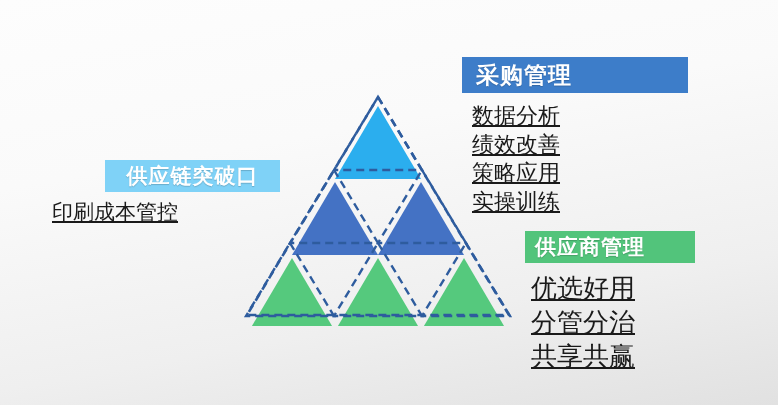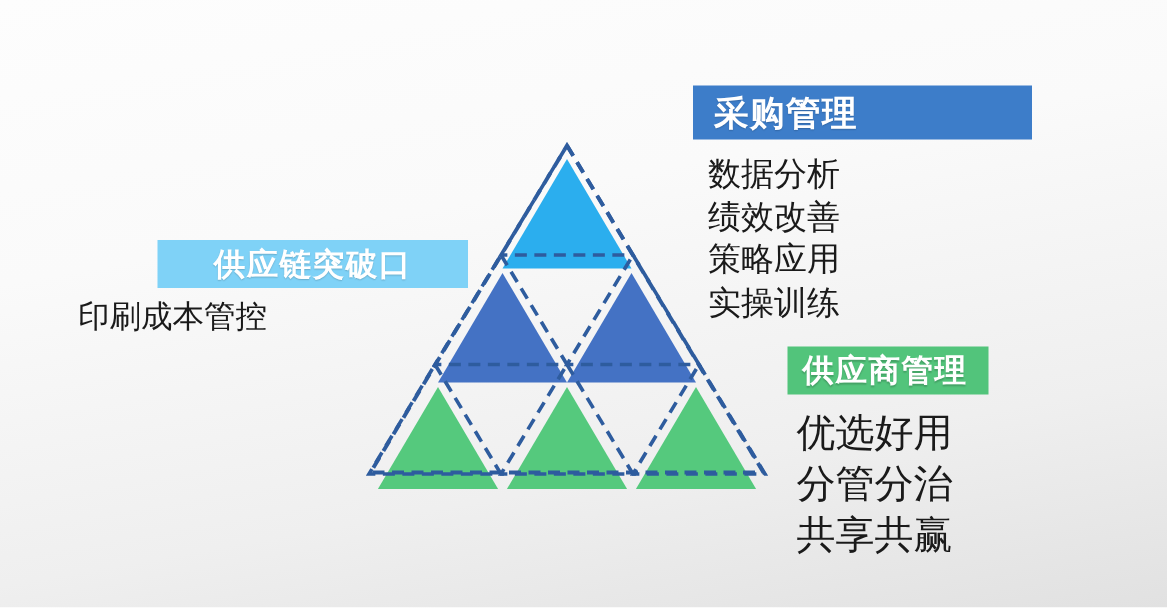--- a/index.html
+++ b/index.html
@@ -43,29 +43,30 @@
     color: #FFFFFF;
     font-weight: bold;
     letter-spacing: 1px;
     text-shadow: 0 1px 1px rgba(0,0,0,0.18);
   }
   .body-lines {
     position: absolute;
     color: #1A1A1A;
     line-height: 1.30;
     white-space: pre;
+    text-decoration: underline;
   }
 
   
   #left-group { position: absolute; left: 52px; top: 160px; width: 240px; }
   #left-title {
     position: absolute;
     left: 53px;
     top: 0px;
-    width: 207px;
+    width: 175px;
     height: 32px;
     background: #7FD2F7;
     justify-content: center;
     font-size: 21px;
   }
   #left-body {
     position: absolute;
     left: 0px;
     top: 38px;
     width: 240px;
@@ -91,21 +92,21 @@
     top: 45px;
     font-size: 22px;
   }
 
   
   #rb-group { position: absolute; left: 525px; top: 231px; }
   #rb-title {
     position: absolute;
     left: 0px;
     top: 0px;
-    width: 134px;
+    width: 170px;
     height: 32px;
     background: #52C47B;
     padding-left: 10px;
     font-size: 21px;
   }
   #rb-body {
     position: absolute;
     left: 6px;
     top: 41px;
     font-size: 26px;

